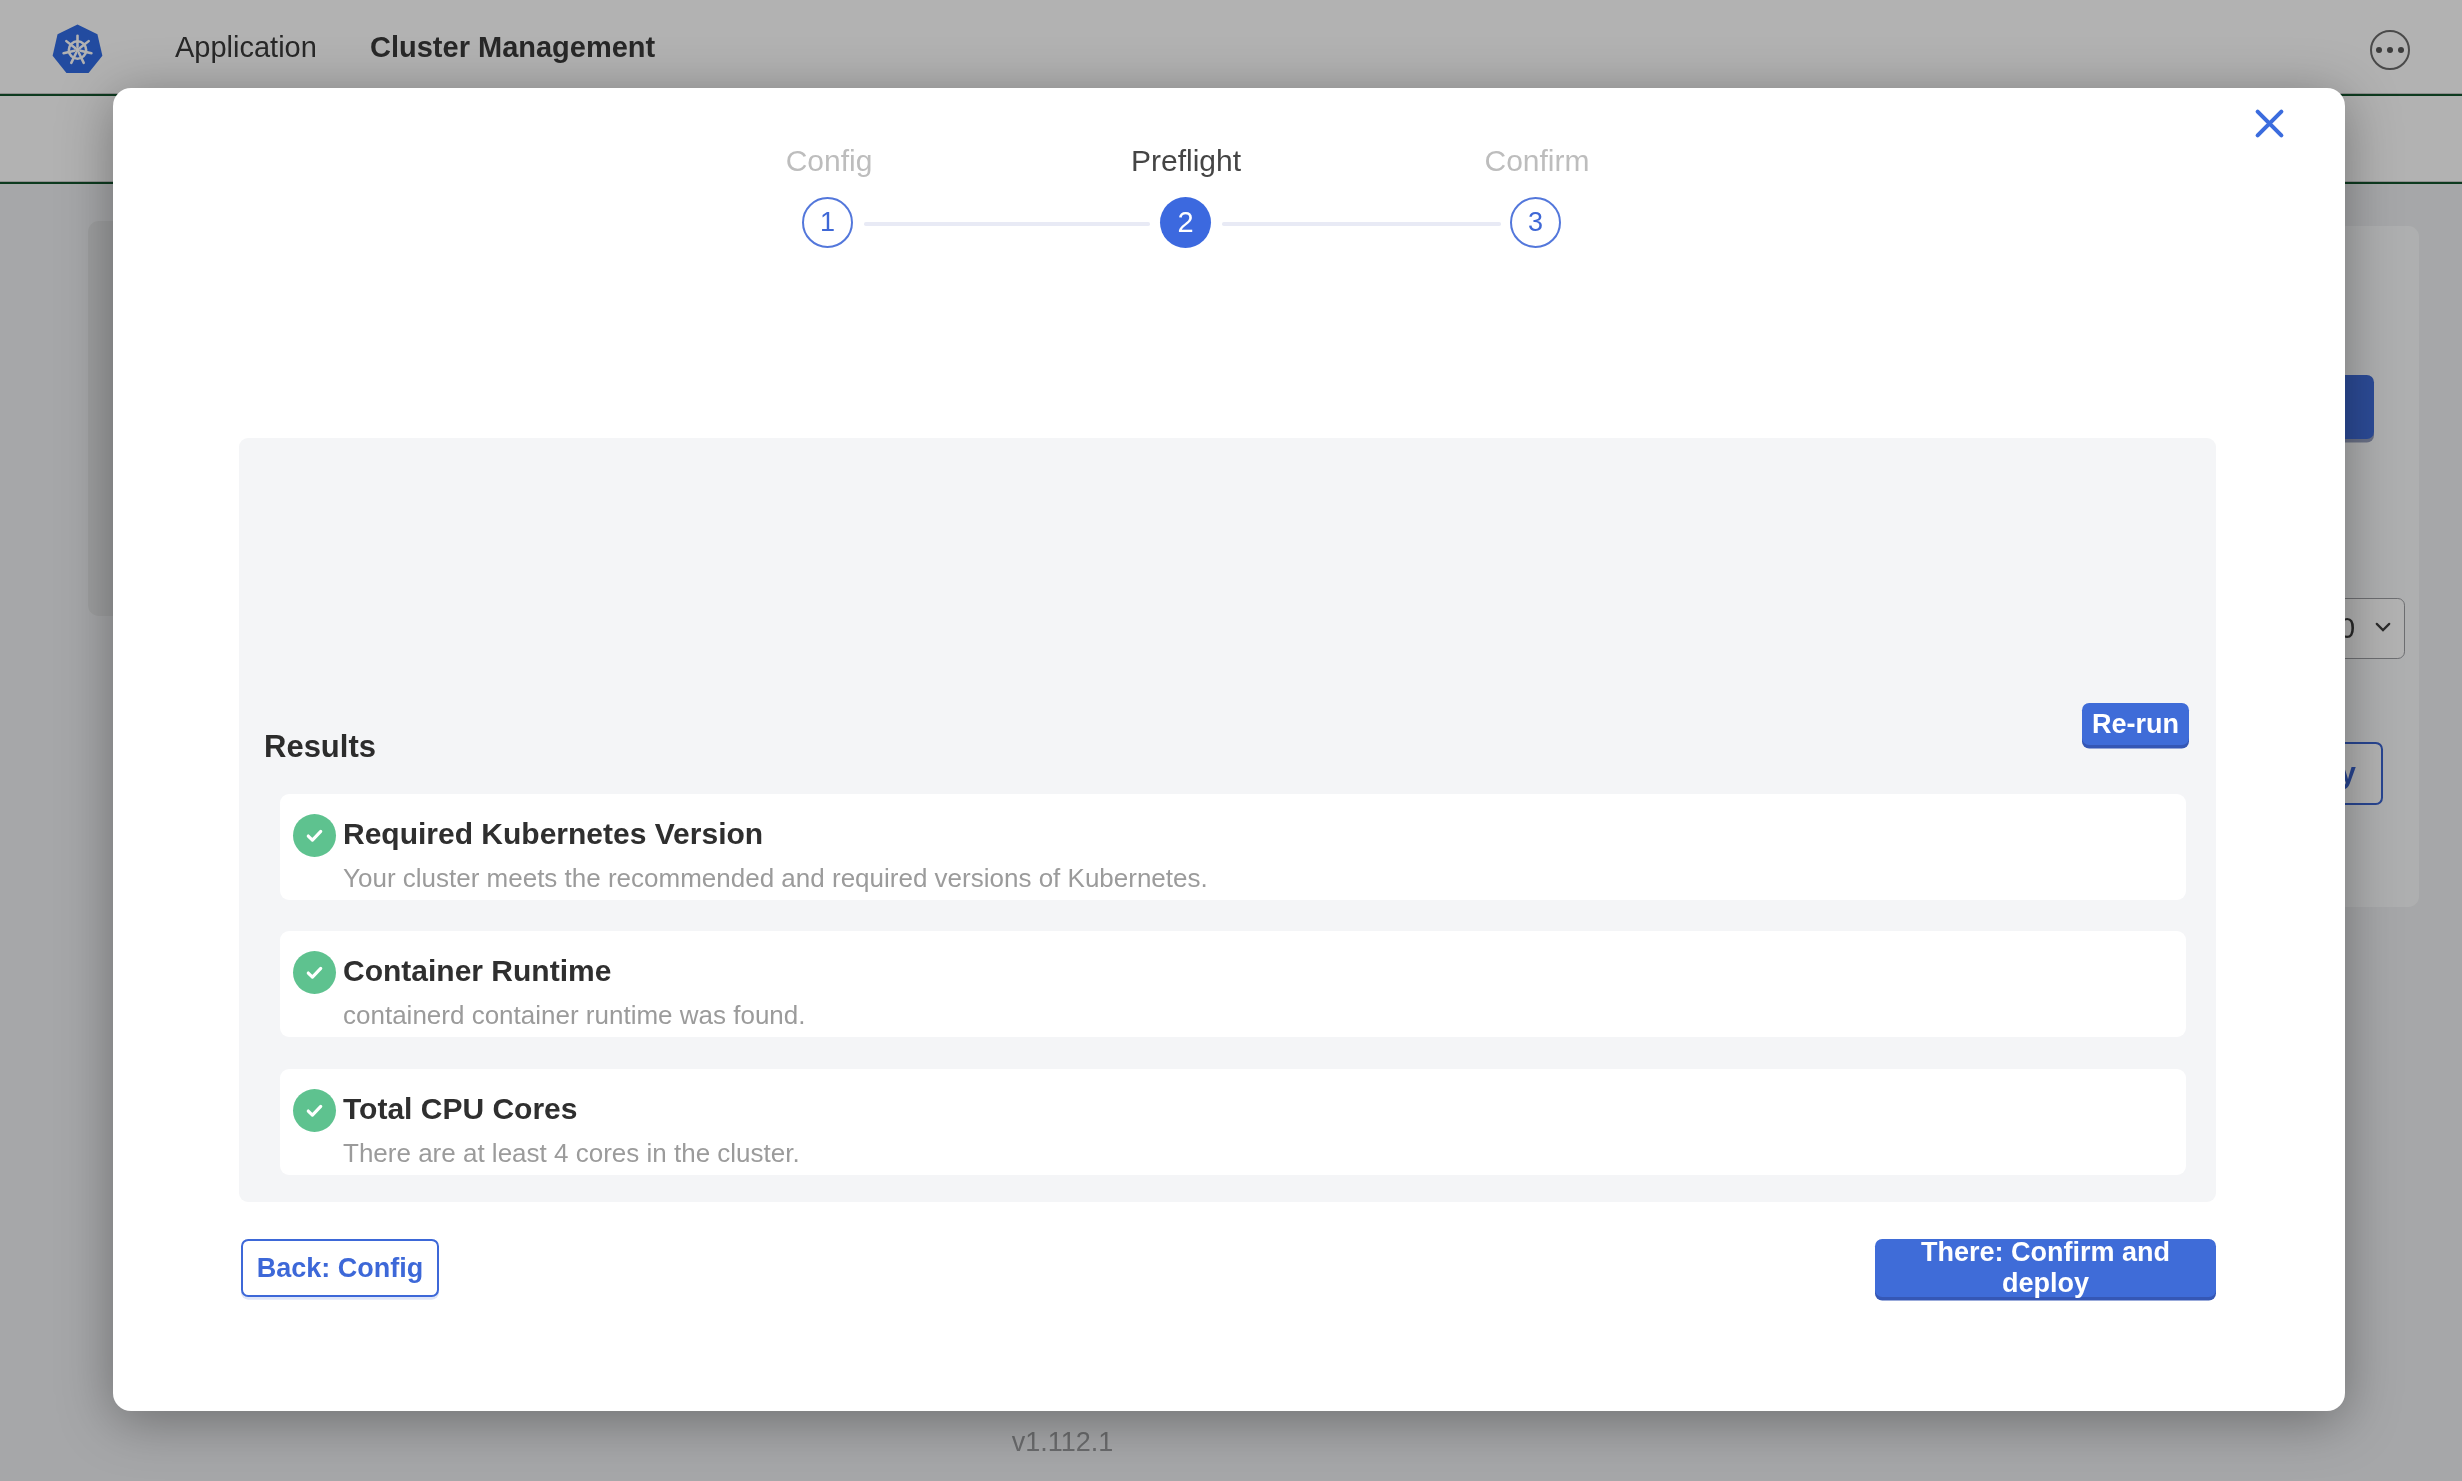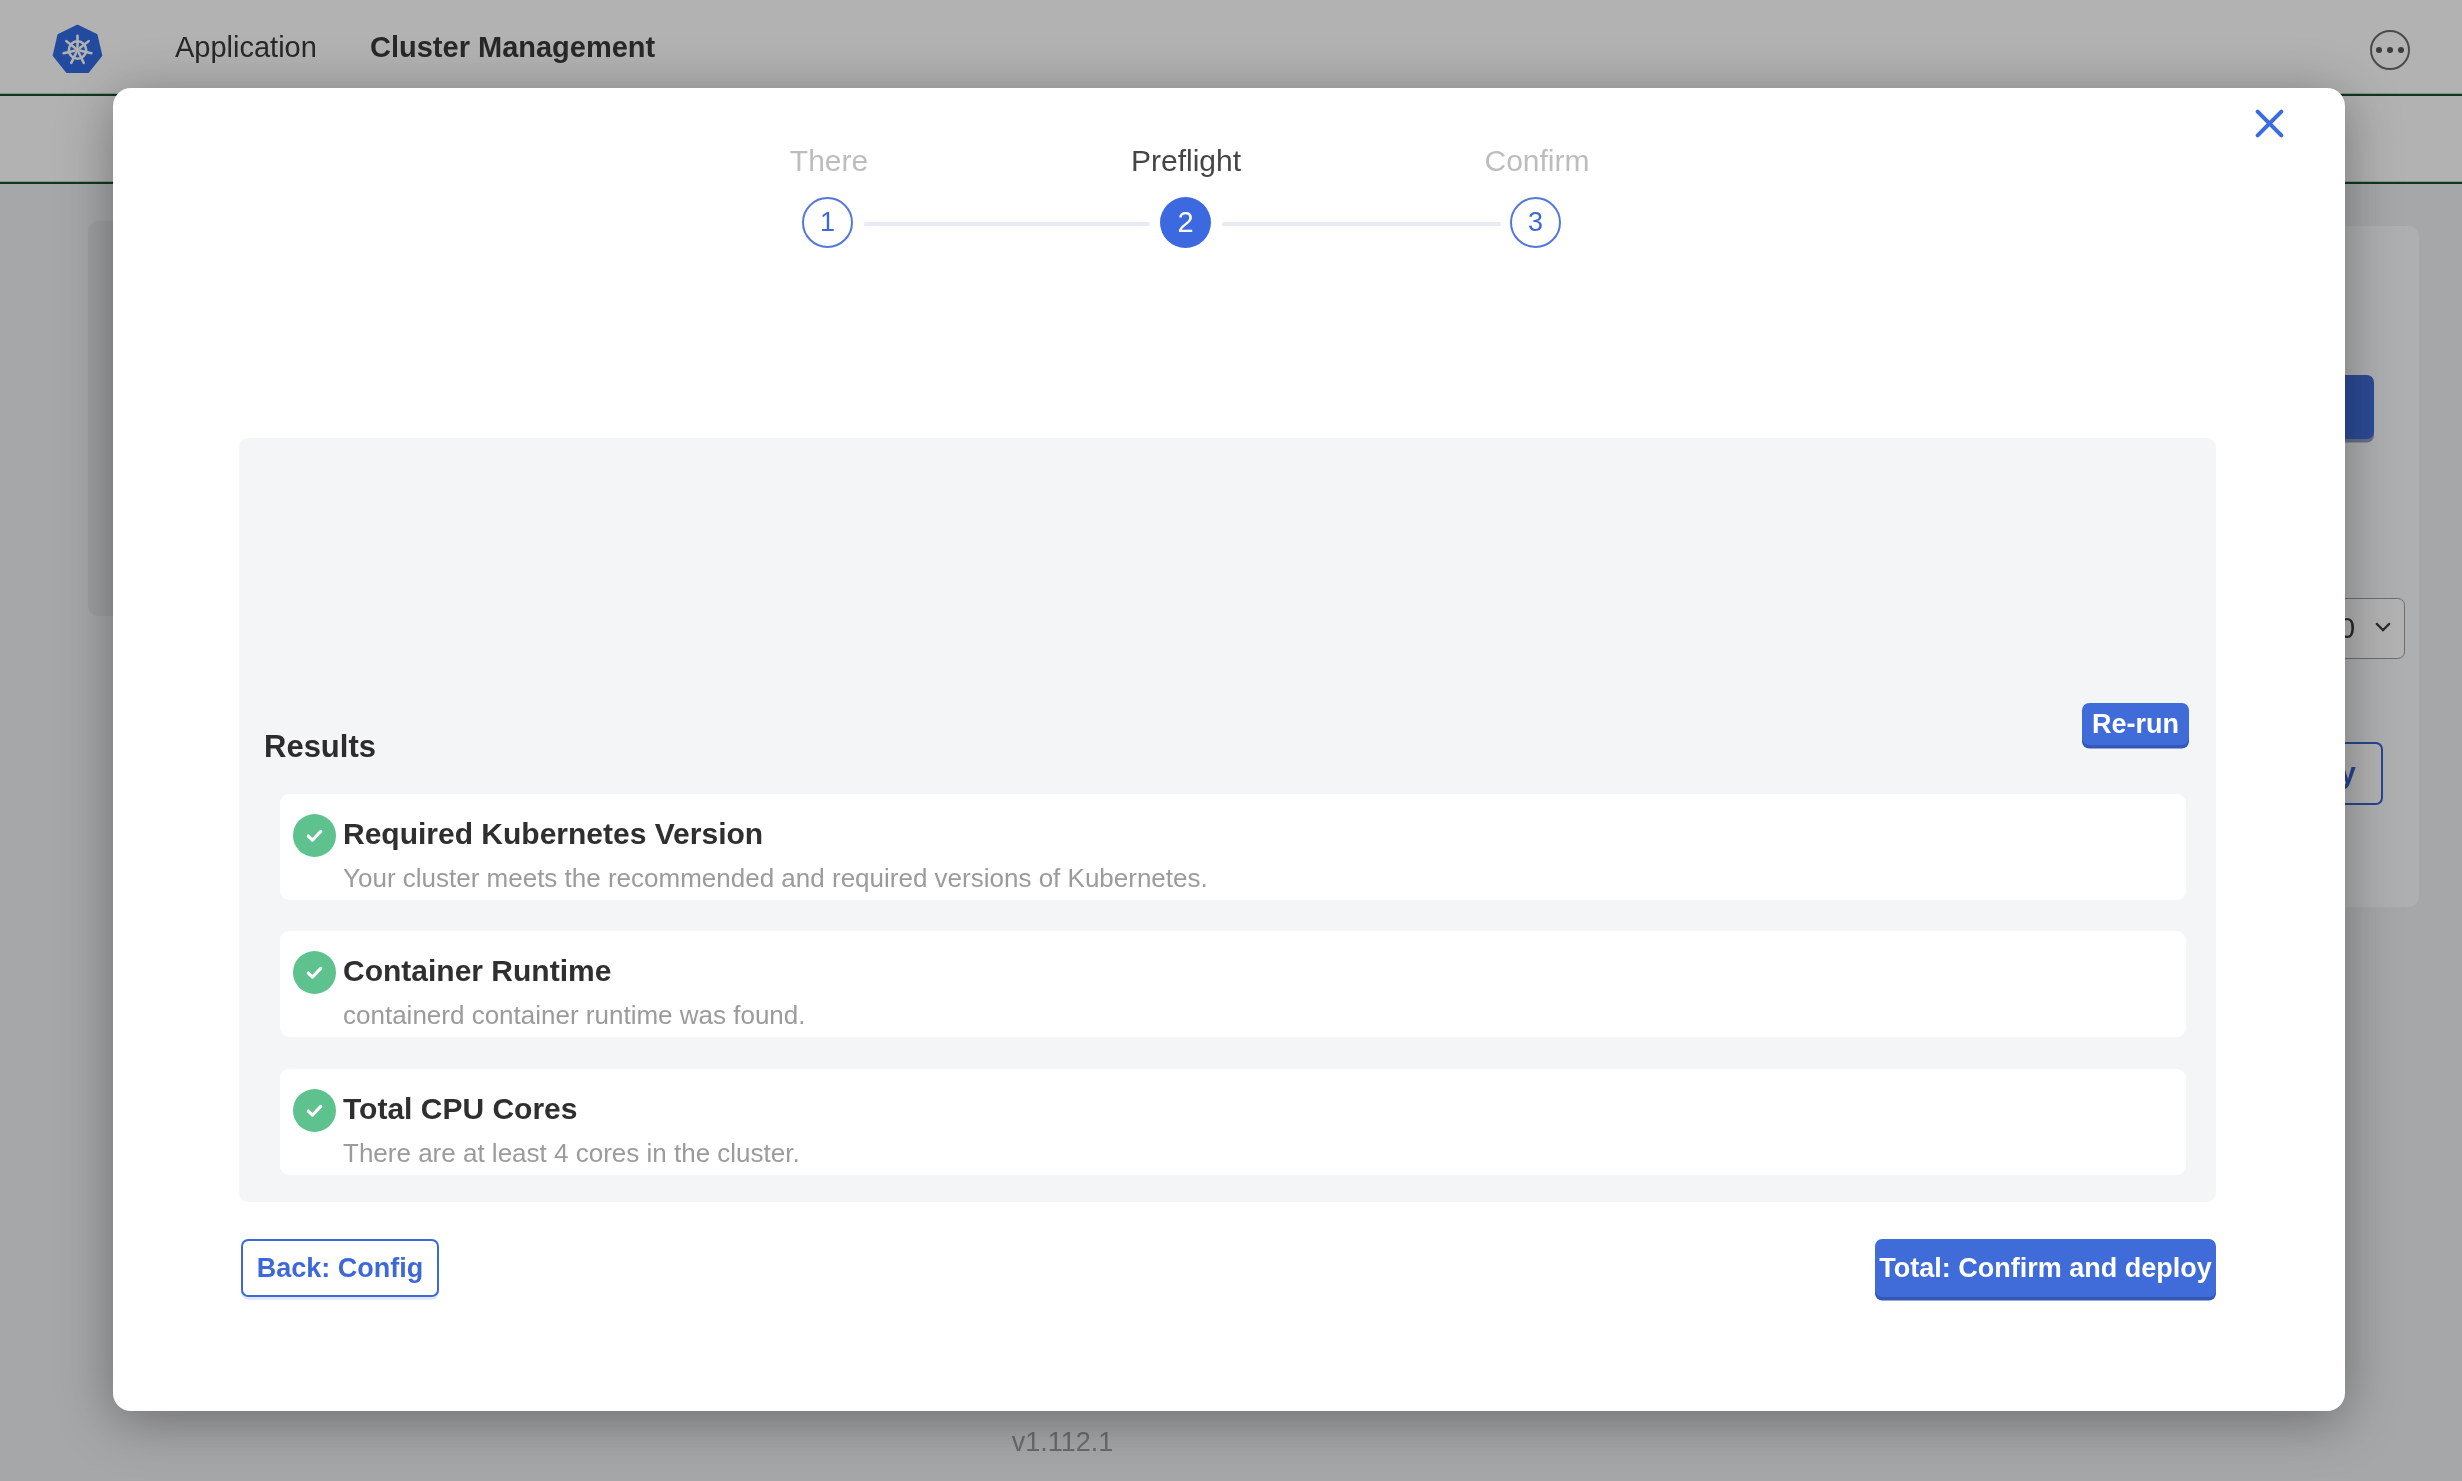--- a/index.html
+++ b/index.html
@@ -112,21 +112,21 @@
   <div class="overlay"></div>
 
   <div class="modal">
 
     <div class="close-btn">
       <svg width="31" height="31" viewBox="0 0 34 34">
         <path d="M4 4 L30 30 M30 4 L4 30" stroke="#3b6cde" stroke-width="4.5" stroke-linecap="round"></path>
       </svg>
     </div>
 
-    <div class="step-label inactive" style="left:581px;">There</div>
+    <div class="step-label inactive" style="left:581px;">Config</div>
     <div class="step-label active" style="left:938px;">Preflight</div>
     <div class="step-label inactive" style="left:1289px;">Confirm</div>
 
     <div class="connector" style="left:751px;  width:286px;"></div>
     <div class="connector" style="left:1109px; width:279px;"></div>
 
     <div class="step-circle inactive" style="left:689px;">1</div>
     <div class="step-circle active" style="left:1047px;">2</div>
     <div class="step-circle inactive" style="left:1397px;">3</div>
 
@@ -160,17 +160,17 @@
           <svg width="25" height="25" viewBox="0 0 24 24">
               <path d="M6 12.5l4 4 8-8.5" fill="none" stroke="#ffffff" stroke-width="3" stroke-linecap="round" stroke-linejoin="round"></path>
             </svg>
         </span>
         <div class="check-title">Total CPU Cores</div>
         <div class="check-msg">There are at least 4 cores in the cluster.</div>
       </div>
     </div>
 
     <button class="back-btn">Back: Config</button>
-    <button class="next-btn">Total: Confirm and deploy</button>
+    <button class="next-btn">There: Confirm and deploy</button>
   </div>
 
 </div>
 
 
 </body></html>

